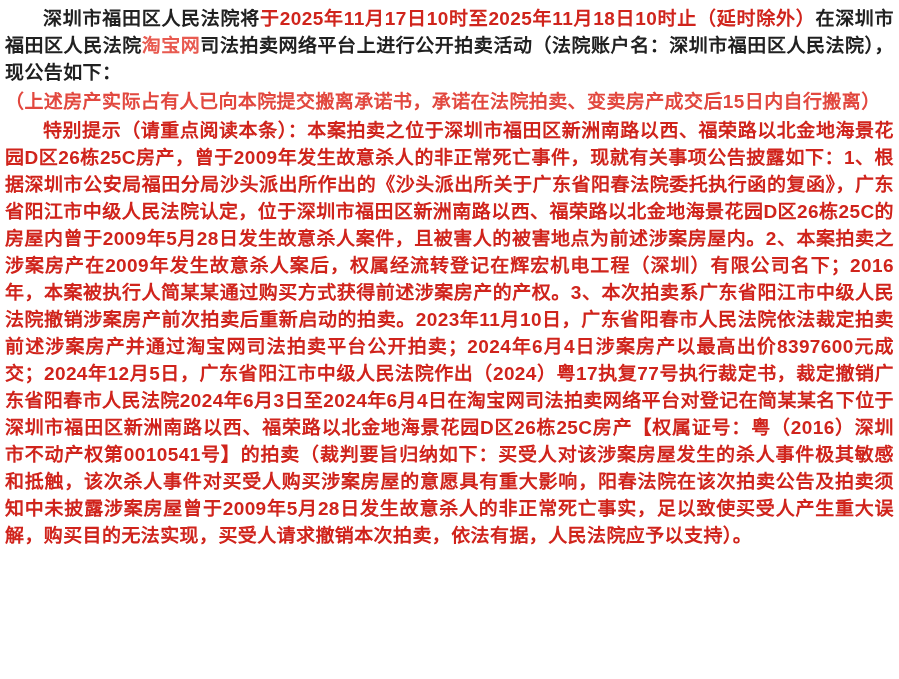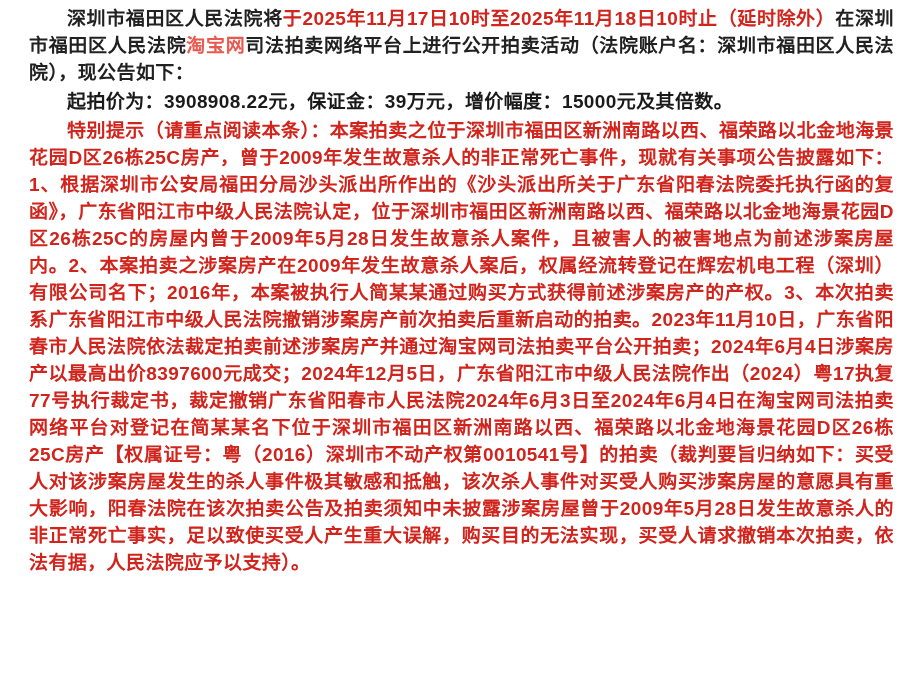--- a/index.html
+++ b/index.html
@@ -22,40 +22,39 @@
     letter-spacing: 0.4px;
     text-align: justify;
     color: #212121;
     font-weight: 600;
   }
   .para {
     margin: 0 0 2px 0;
   }
   .para.indent {
     text-indent: 2em;
-    margin-left: 24px;
   }
   .run-black      { color: #212121; font-weight: 600; }
   .run-black-bold { color: #1a1a1a; font-weight: 800; }
   .run-red-bold   { color: #d0241c; font-weight: 800; }
   .run-red        { color: #e2483f; font-weight: 600; }
   .run-taobao     { color: #e85a50; font-weight: 600; text-decoration: none; cursor: pointer; }
 </style>
 </head>
 <body>
 
 <div class="doc">
 
   <p class="para indent">
     <span class="run-black">深圳市福田区人民法院将</span><span class="run-red-bold">于2025年11月17日10时至2025年11月18日10时止（延时除外）</span><span class="run-black">在深圳市福田区人民法院</span><span class="run-taobao">淘宝网</span><span class="run-black">司法拍卖网络平台上进行公开拍卖活动（法院账户名：深圳市福田区人民法院），现公告如下：</span>
   </p>
 
 
+  <p class="para">
+    <span class="run-red">（上述房产实际占有人已向本院提交搬离承诺书，承诺在法院拍卖、变卖房产成交后15日内自行搬离）</span>
+  </p>
 
-  <p class="para indent">
-    <span class="run-black-bold">起拍价为：3908908.22元，保证金：39万元，增价幅度：15000元及其倍数。</span>
-  </p>
 
   <p class="para indent">
     <span class="run-red-bold">特别提示（请重点阅读本条）：本案拍卖之位于深圳市福田区新洲南路以西、福荣路以北金地海景花园D区26栋25C房产，曾于2009年发生故意杀人的非正常死亡事件，现就有关事项公告披露如下：1、根据深圳市公安局福田分局沙头派出所作出的《沙头派出所关于广东省阳春法院委托执行函的复函》，广东省阳江市中级人民法院认定，位于深圳市福田区新洲南路以西、福荣路以北金地海景花园D区26栋25C的房屋内曾于2009年5月28日发生故意杀人案件，且被害人的被害地点为前述涉案房屋内。2、本案拍卖之涉案房产在2009年发生故意杀人案后，权属经流转登记在辉宏机电工程（深圳）有限公司名下；2016年，本案被执行人简某某通过购买方式获得前述涉案房产的产权。3、本次拍卖系广东省阳江市中级人民法院撤销涉案房产前次拍卖后重新启动的拍卖。2023年11月10日，广东省阳春市人民法院依法裁定拍卖前述涉案房产并通过淘宝网司法拍卖平台公开拍卖；2024年6月4日涉案房产以最高出价8397600元成交；2024年12月5日，广东省阳江市中级人民法院作出（2024）粤17执复77号执行裁定书，裁定撤销广东省阳春市人民法院2024年6月3日至2024年6月4日在淘宝网司法拍卖网络平台对登记在简某某名下位于深圳市福田区新洲南路以西、福荣路以北金地海景花园D区26栋25C房产【权属证号：粤（2016）深圳市不动产权第0010541号】的拍卖（裁判要旨归纳如下：买受人对该涉案房屋发生的杀人事件极其敏感和抵触，该次杀人事件对买受人购买涉案房屋的意愿具有重大影响，阳春法院在该次拍卖公告及拍卖须知中未披露涉案房屋曾于2009年5月28日发生故意杀人的非正常死亡事实，足以致使买受人产生重大误解，购买目的无法实现，买受人请求撤销本次拍卖，依法有据，人民法院应予以支持）。</span>
   </p>
 
 </div>
 
 </body></html>

